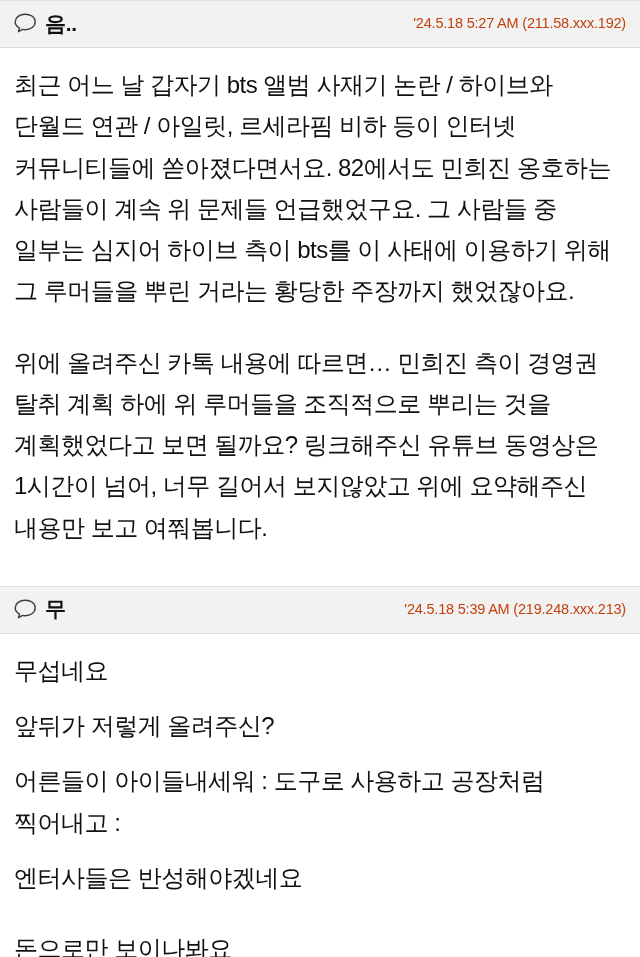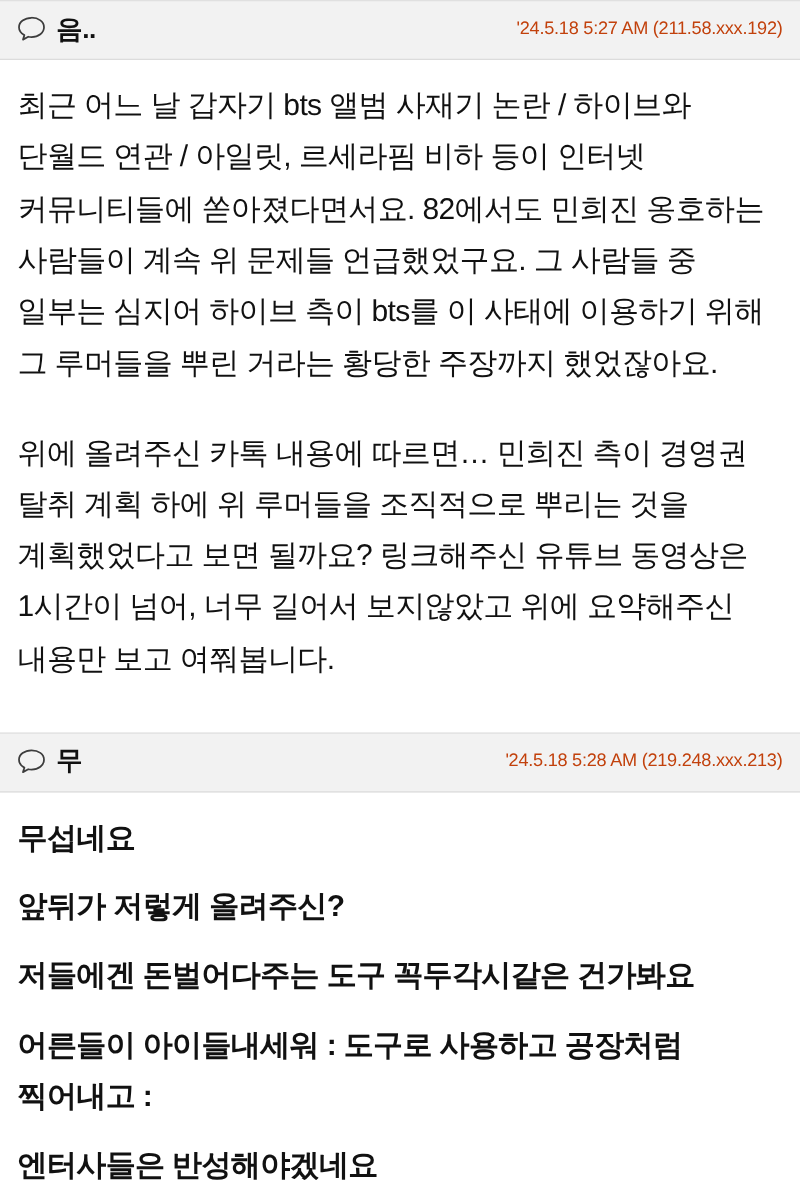--- a/index.html
+++ b/index.html
@@ -74,21 +74,20 @@
     margin: 0 0 26px 0;
     word-break: keep-all;
     text-align: left;
   }
   .para:last-child {
     margin-bottom: 0;
     margin-top: 30px;
   }
   .comment-body.tight .para {
     margin-bottom: 14px;
-    font-weight: bold;
   }
   .spacer-lg {
     height: 28px;
   }
   .bottom-pad {
     height: 26px;
   }
 </style>
 </head>
 <body>
@@ -116,26 +115,25 @@
 
   <div class="comment-header">
     <div class="author-block">
       <span class="speech-icon">
         <svg width="23" height="20" viewBox="0 0 23 20" xmlns="http://www.w3.org/2000/svg">
           <path d="M11.2 1.2C5.6 1.2 1.2 4.6 1.2 8.8c0 2.6 1.7 4.9 4.3 6.3l-1.1 3.6 4.2-2.3c0.8 0.2 1.7 0.3 2.6 0.3 5.6 0 10-3.4 10-7.9S16.8 1.2 11.2 1.2z" fill="none" stroke="#3d3d3d" stroke-width="1.4" stroke-linejoin="round"></path>
         </svg>
       </span>
       <span class="author-name">무</span>
     </div>
-    <div class="meta">'24.5.18 5:28 AM (219.248.xxx.213)</div>
+    <div class="meta">'24.5.18 5:39 AM (219.248.xxx.213)</div>
   </div>
 
   <div class="comment-body tight">
     <p class="para">무섭네요</p>
     <p class="para">앞뒤가 저렇게 올려주신?</p>
-    <p class="para">저들에겐 돈벌어다주는 도구 꼭두각시같은 건가봐요</p>
     <p class="para">어른들이 아이들내세워 : 도구로 사용하고 공장처럼 찍어내고 :</p>
     <p class="para">엔터사들은 반성해야겠네요</p>
     <p class="para">돈으로만 보이나봐요</p>
   </div>
 
   <div class="bottom-pad"></div>
 </div>
 
 </body></html>

